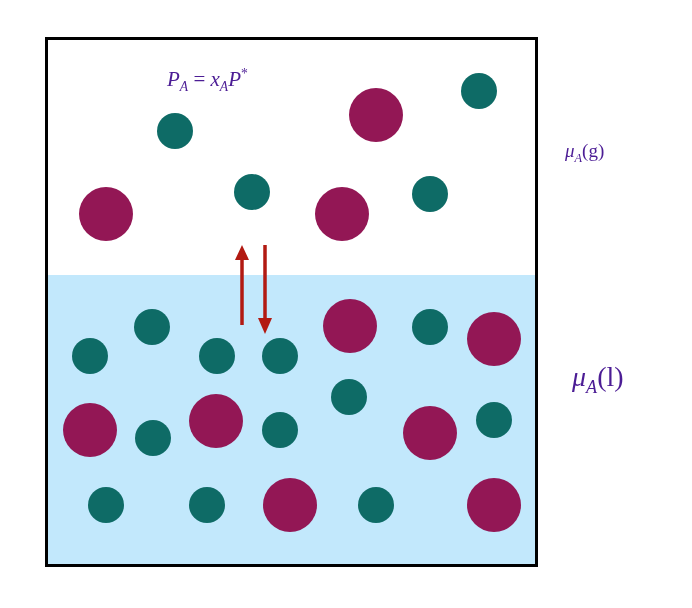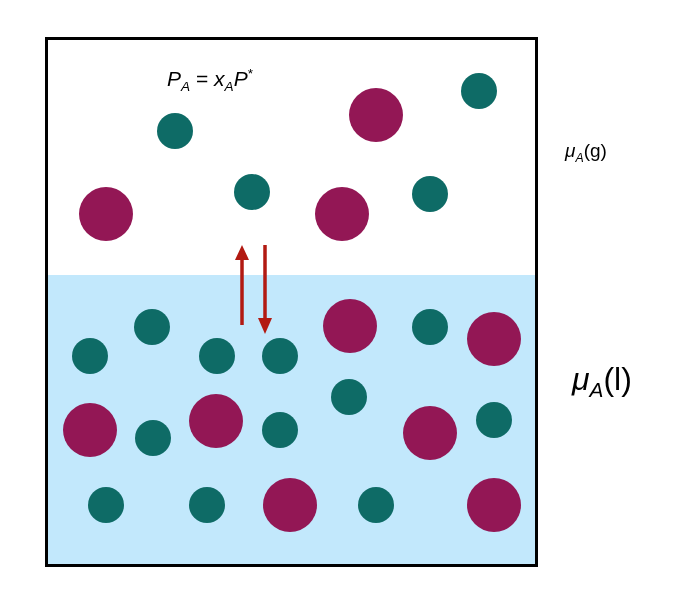--- a/index.html
+++ b/index.html
@@ -1,18 +1,18 @@
 <!DOCTYPE html>
 <html><head>
 <meta charset="utf-8">
 <style>
   html,body{margin:0;padding:0;background:#ffffff;}
   body{width:692px;height:608px;position:relative;overflow:hidden;font-family:"DejaVu Serif",serif;}
   #diagram{position:absolute;left:0;top:0;}
-  .lbl{position:absolute;font-family:Liberation Sans, sans-serif;font-style:italic;color:#000000;white-space:nowrap;}
+  .lbl{position:absolute;font-family:Liberation Serif, serif;font-style:italic;color:#4c1d95;white-space:nowrap;}
   .lbl sub{font-size:0.65em;}
 </style>
 </head>
 <body>
 
 <svg id="diagram" width="692" height="608" viewBox="0 0 692 608" xmlns="http://www.w3.org/2000/svg">
   <rect x="45" y="37" width="493" height="238" fill="#ffffff"></rect>
   <rect x="45" y="275" width="493" height="292" fill="#c2e8fc"></rect>
   <g id="particles">
       <circle cx="175" cy="131" r="18" fill="#0e6b66"></circle>
@@ -52,15 +52,15 @@
 </svg>
 
 <div class="lbl" style="left:167px;top:66px;font-size:21px;">
   <span>P</span><sub>A</sub><span style="font-style:normal"> = </span><span>x</span><sub>A</sub><span>P</span><sup style="font-style:normal;font-size:0.65em">*</sup>
 </div>
 
 <div class="lbl" style="left:565px;top:140px;font-size:19px;">
   <span>μ</span><sub>A</sub><span style="font-style:normal">(g)</span>
 </div>
 
-<div class="lbl" style="left:572px;top:361px;font-size:32px;">
+<div class="lbl" style="left:572px;top:361px;font-size:28px;">
   <span>μ</span><sub>A</sub><span style="font-style:normal">(l)</span>
 </div>
 
 </body></html>

